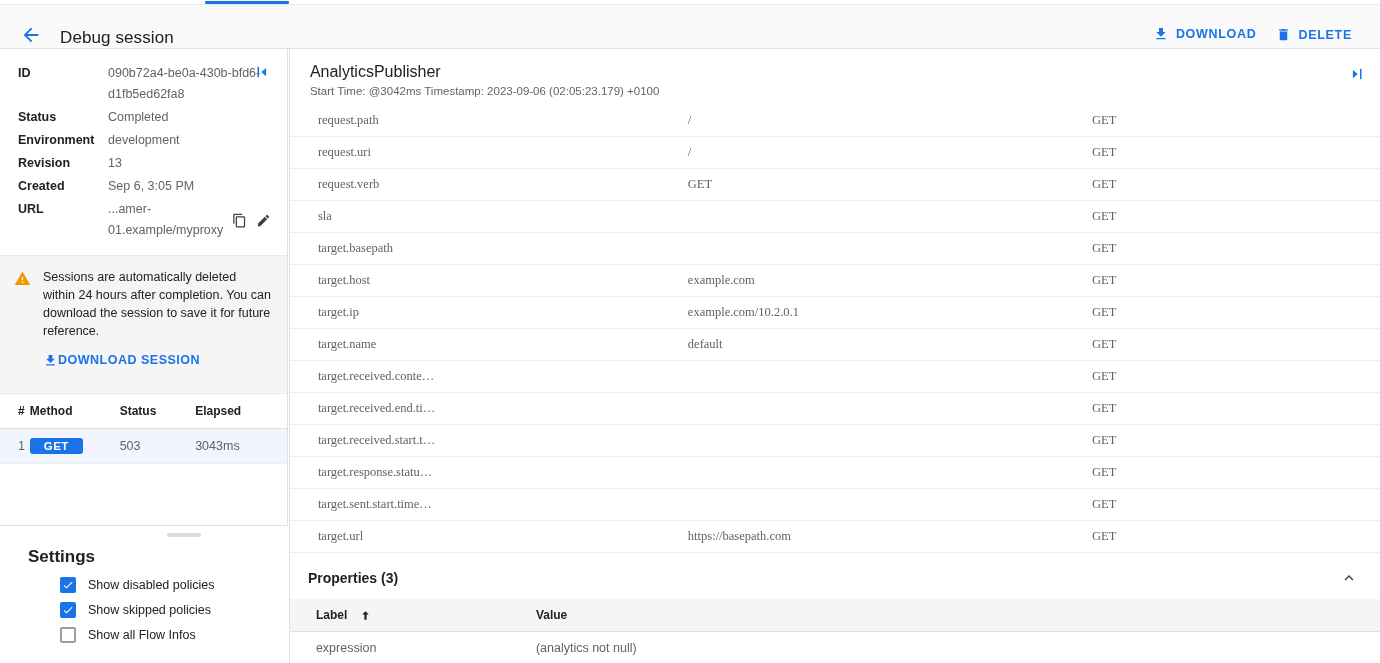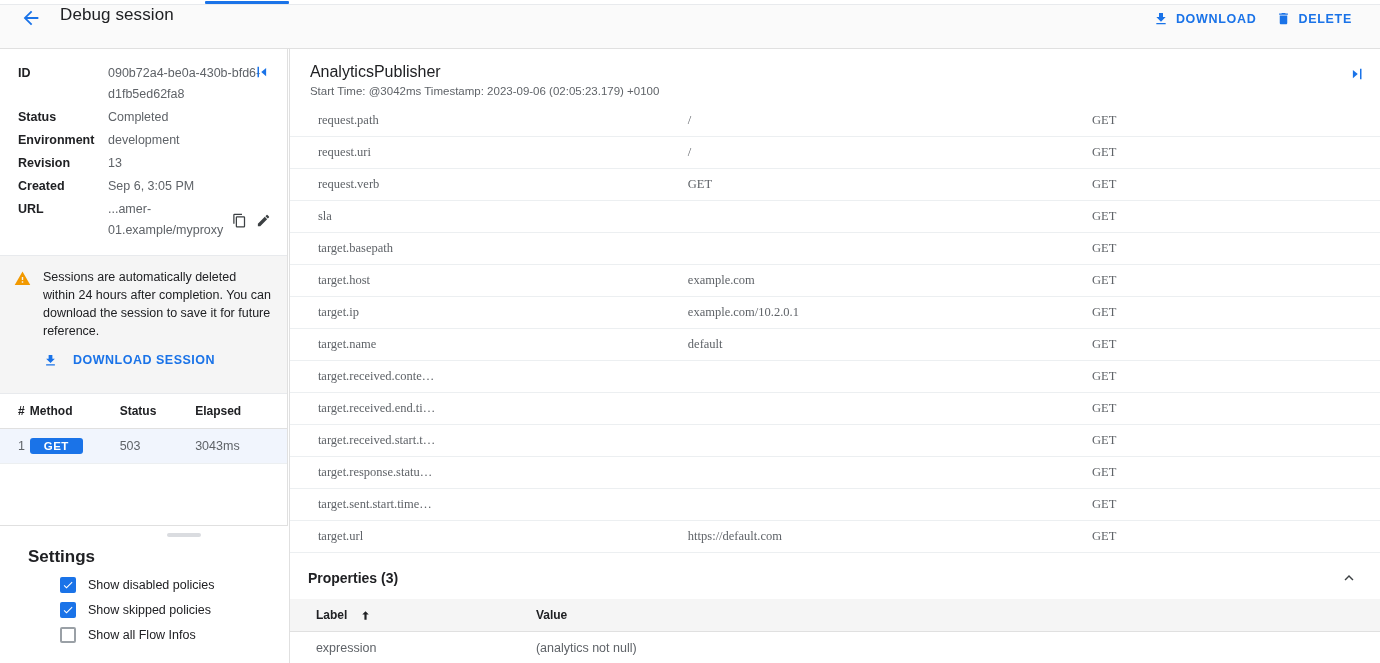--- a/index.html
+++ b/index.html
@@ -19,21 +19,21 @@
   }
   .tab-underline {
     position: absolute; left: 205px; top: 1px; width: 84px; height: 3px;
     background: #1a73e8; border-radius: 1px;
   }
 
   
   .header {
     position: absolute; left: 0; top: 5px; width: 1380px; height: 44px;
     background: #fafafa; border-bottom: 1px solid #e0e0e0;
-    display: flex; align-items: flex-start; padding: 0 18px;
+    display: flex; align-items: flex-end; padding: 0 18px;
   }
   .back-btn {
     width: 26px; height: 26px; display: flex; align-items: center; justify-content: center;
     color: #1a73e8; cursor: pointer; flex: 0 0 auto;
   }
   .page-title {
     font-size: 17px; color: #202124; margin-left: 16px; letter-spacing: .1px;
   }
   .header-spacer { flex: 1 1 auto; }
   .hdr-action {
@@ -67,21 +67,21 @@
   .icon-btn { margin-left: 9px; cursor: pointer; display:flex; align-items:center; color:#3c4043; }
 
   
   .warn {
     background: #f5f5f5; border-top: 1px solid #e8eaed; border-bottom: 1px solid #e8eaed;
     padding: 12px 16px 24px 14px; display: flex; gap: 12px;
   }
   .warn-icon { flex: 0 0 auto; padding-top: 2px; }
   .warn-body { font-size: 12.5px; line-height: 18px; color: #202124; }
   .dl-session {
-    margin-top: 11px; display: flex; align-items: center; gap: 15px;
+    margin-top: 11px; display: flex; align-items: center; gap: 0;
     color: #1a73e8; font-size: 12.5px; font-weight: bold; letter-spacing: .5px; cursor: pointer;
   }
 
   
   .req-table { width: 100%; border-collapse: collapse; }
   .req-table th {
     text-align: left; font-size: 12px; font-weight: bold; color: #202124;
     padding: 10px 4px 10px 0; border-bottom: 1px solid #e0e0e0;
   }
   .req-table td {
@@ -397,21 +397,21 @@
             <td class="vc-val"></td>
             <td class="vc-verb">GET</td>
           </tr>
           <tr>
             <td class="vc-name">target.sent.start.time…</td>
             <td class="vc-val"></td>
             <td class="vc-verb">GET</td>
           </tr>
           <tr>
             <td class="vc-name">target.url</td>
-            <td class="vc-val">https://default.com</td>
+            <td class="vc-val">https://basepath.com</td>
             <td class="vc-verb">GET</td>
           </tr>
         </tbody>
       </table>
 
       <div class="props-head">
         <h4>Properties (3)</h4>
         <span class="caret">
           <svg width="18" height="18" viewBox="0 0 24 24" fill="currentColor">
             <path d="M7.41 15.41L12 10.83l4.59 4.58L18 14l-6-6-6 6z"></path>

